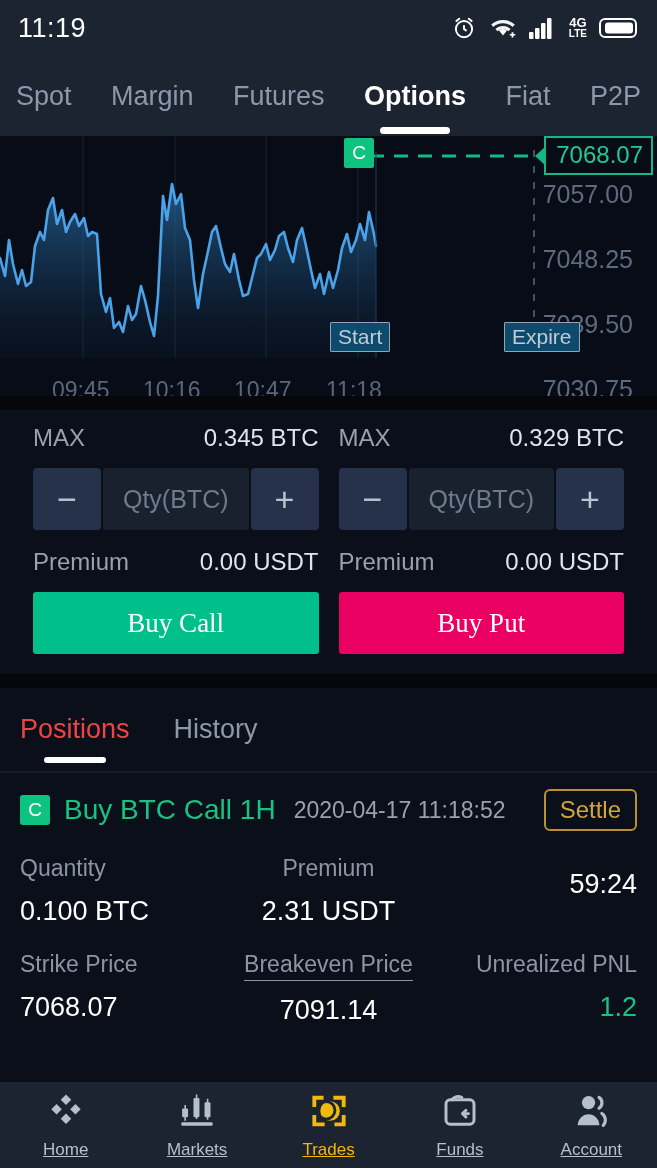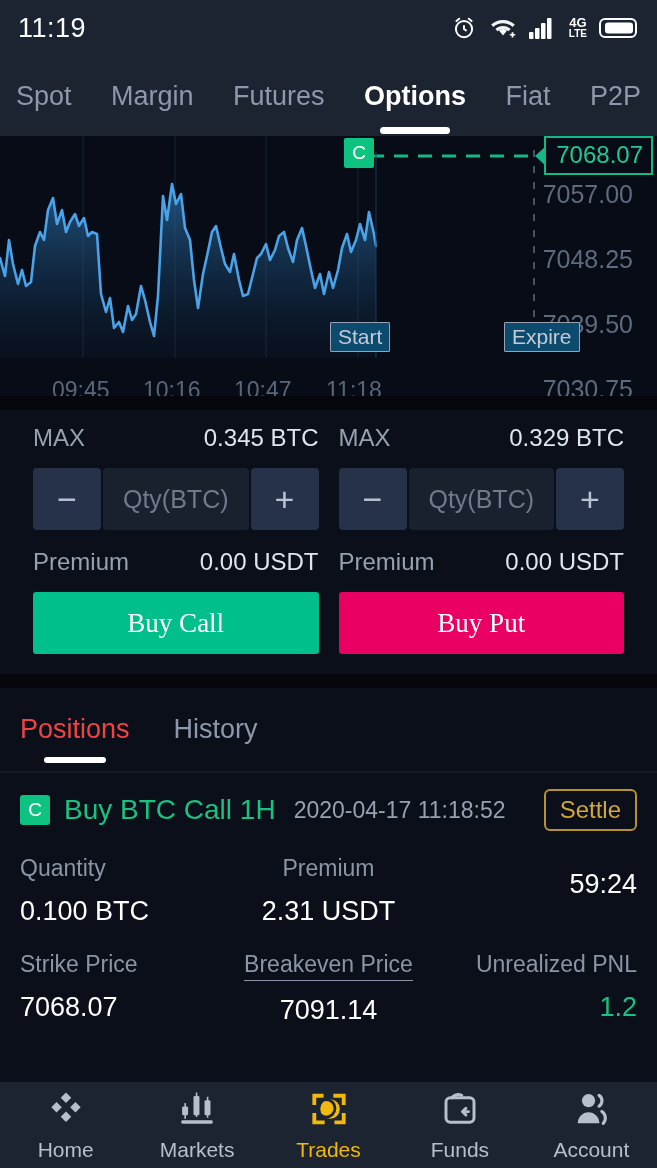--- a/index.html
+++ b/index.html
@@ -143,21 +143,21 @@
   .g-val.green{ color:#19c281; }
 
   
   .bottomnav{
     position:absolute; left:0; right:0; bottom:0; height:86px;
     background:#1c2331; display:flex; align-items:center;
   }
   .nav-item{
     flex:1; display:flex; flex-direction:column; align-items:center; gap:4px;
   }
-  .nav-label{ font-size:21px; color:#b6bfcc; }
+  .nav-label{ font-size:17px; color:#b6bfcc;text-decoration:underline; }
   .nav-item.active .nav-label{ color:#f0b90b; }
 </style>
 </head>
 <body>
 
 <div class="statusbar">
   <div class="status-time">11:19</div>
   <div class="status-icons">
     <span>
       <svg width="26" height="26" viewBox="0 0 24 24" fill="none" stroke="#fff" stroke-width="1.8">

